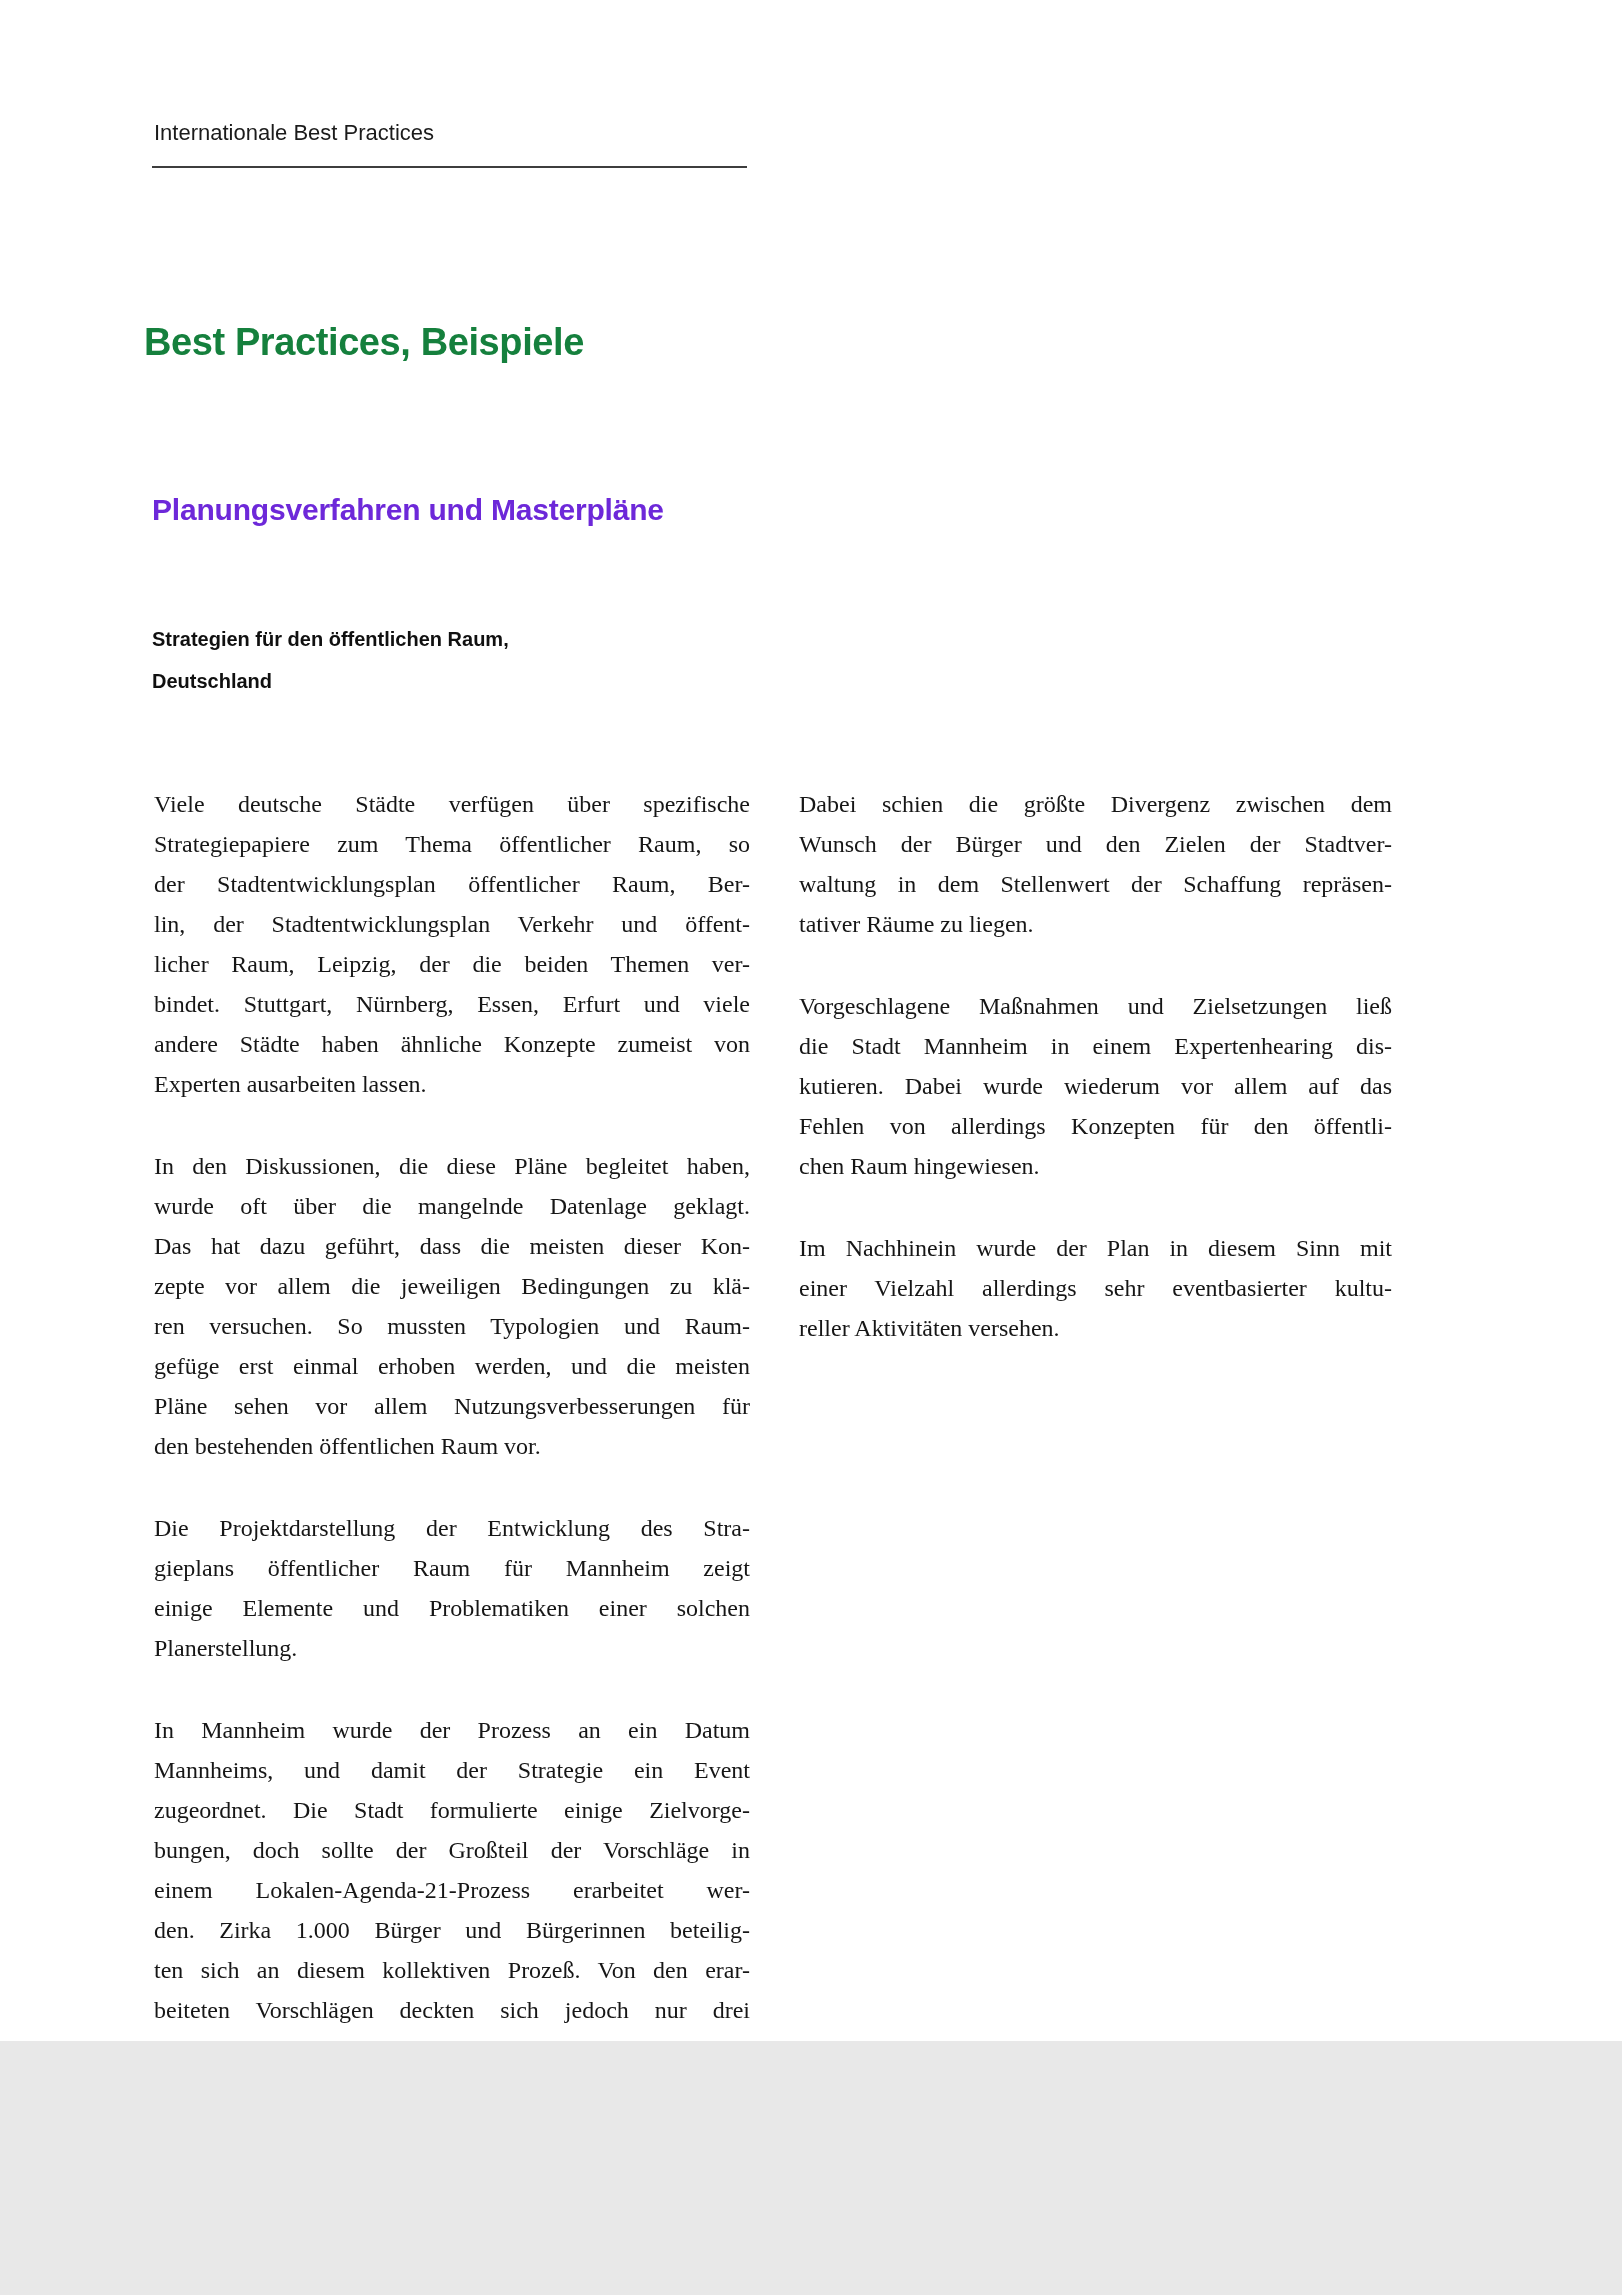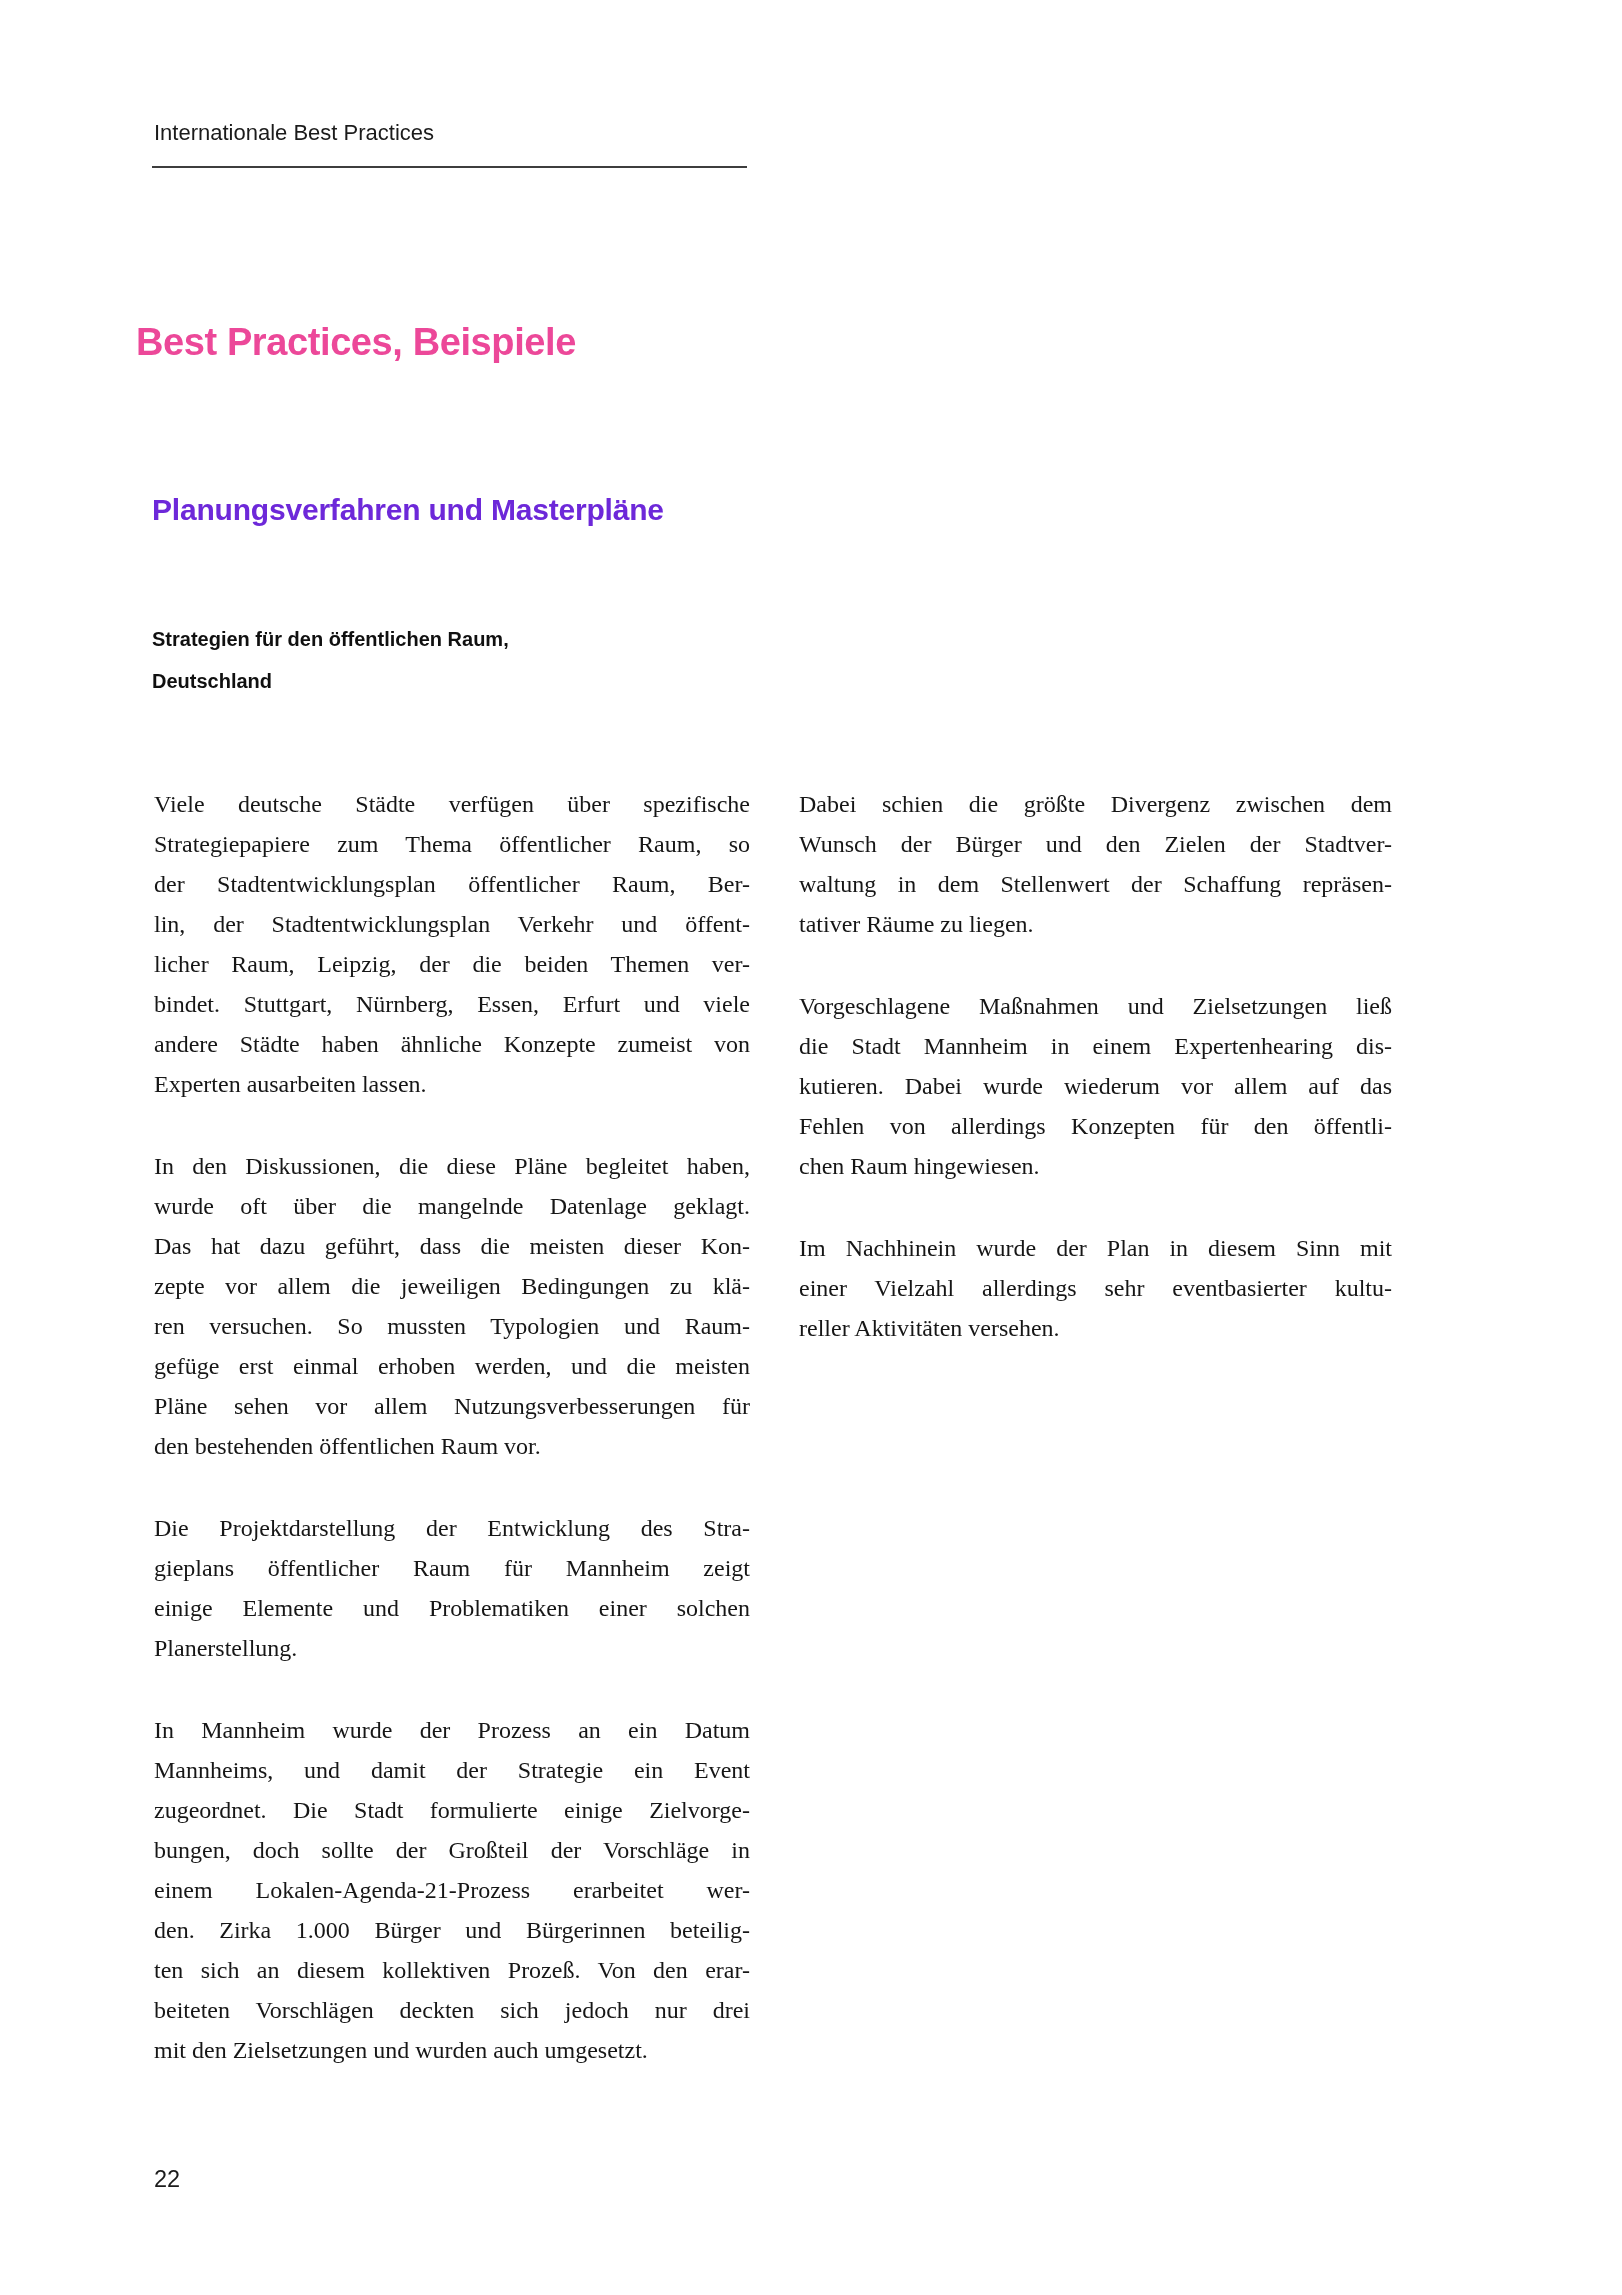--- a/index.html
+++ b/index.html
@@ -1,19 +1,19 @@
 <!DOCTYPE html>
 <html style="font-size:13px"><head>
 <meta charset="utf-8">
 <style>
   html, body { margin: 0; padding: 0; background: #e8e8e8; }
   .page {
     position: relative;
     width: 1622px;
-    height: 2295px;
+    height: 2041px;
     background: #ffffff;
     color: #141414;
     font-family: "Liberation Serif", serif;
     overflow: hidden;
   }
   .kicker {
     position: absolute;
     left: 154px;
     top: 118px;
     font-family: "Liberation Sans", sans-serif;
@@ -24,27 +24,27 @@
   .rule {
     position: absolute;
     left: 152px;
     top: 166px;
     width: 595px;
     height: 2.4px;
     background: #3d3d3d;
   }
   .title {
     position: absolute;
-    left: 136px;
+    left: 144px;
     top: 321px;
     font-family: "Liberation Sans", sans-serif;
     font-weight: bold;
     font-size: 38px;
     letter-spacing: -0.4px;
-    color: #ec4899;
+    color: #15803d;
   }
   .subtitle {
     position: absolute;
     left: 152px;
     top: 493px;
     font-family: "Liberation Sans", sans-serif;
     font-weight: bold;
     font-size: 30px;
     letter-spacing: -0.2px;
     color: #6d28d9;

